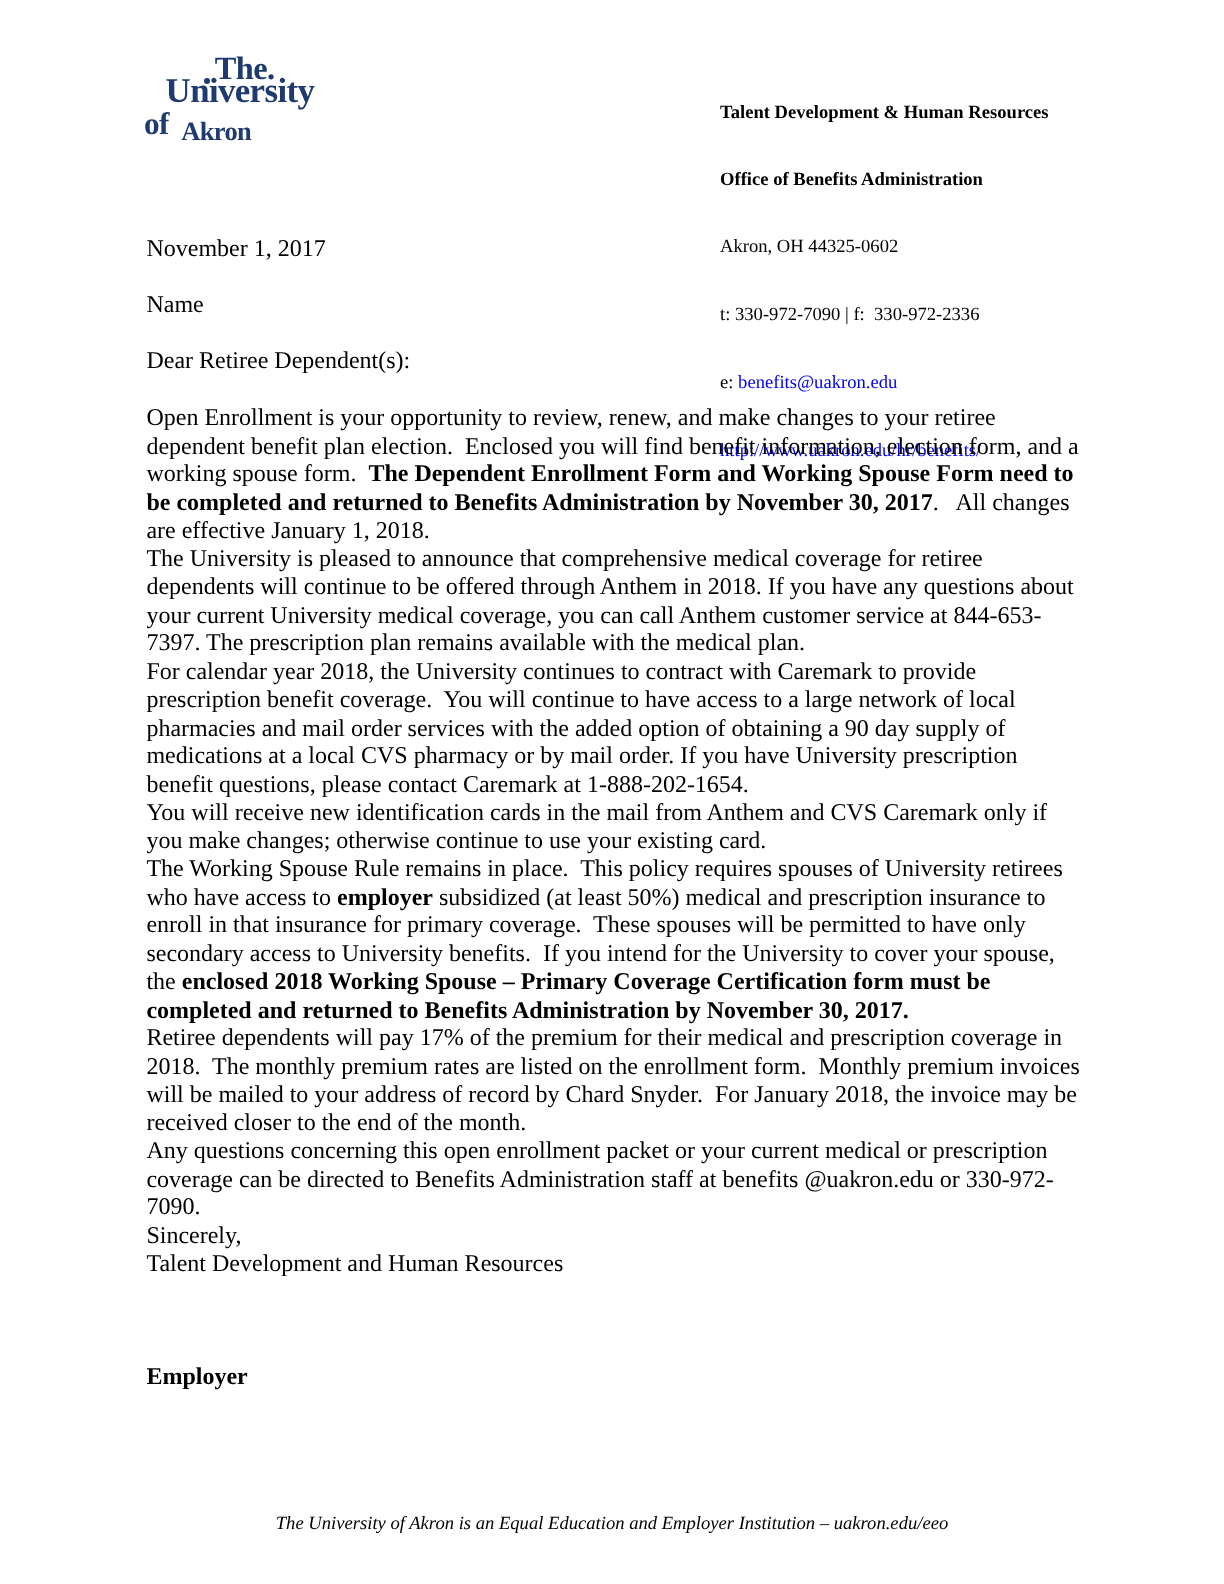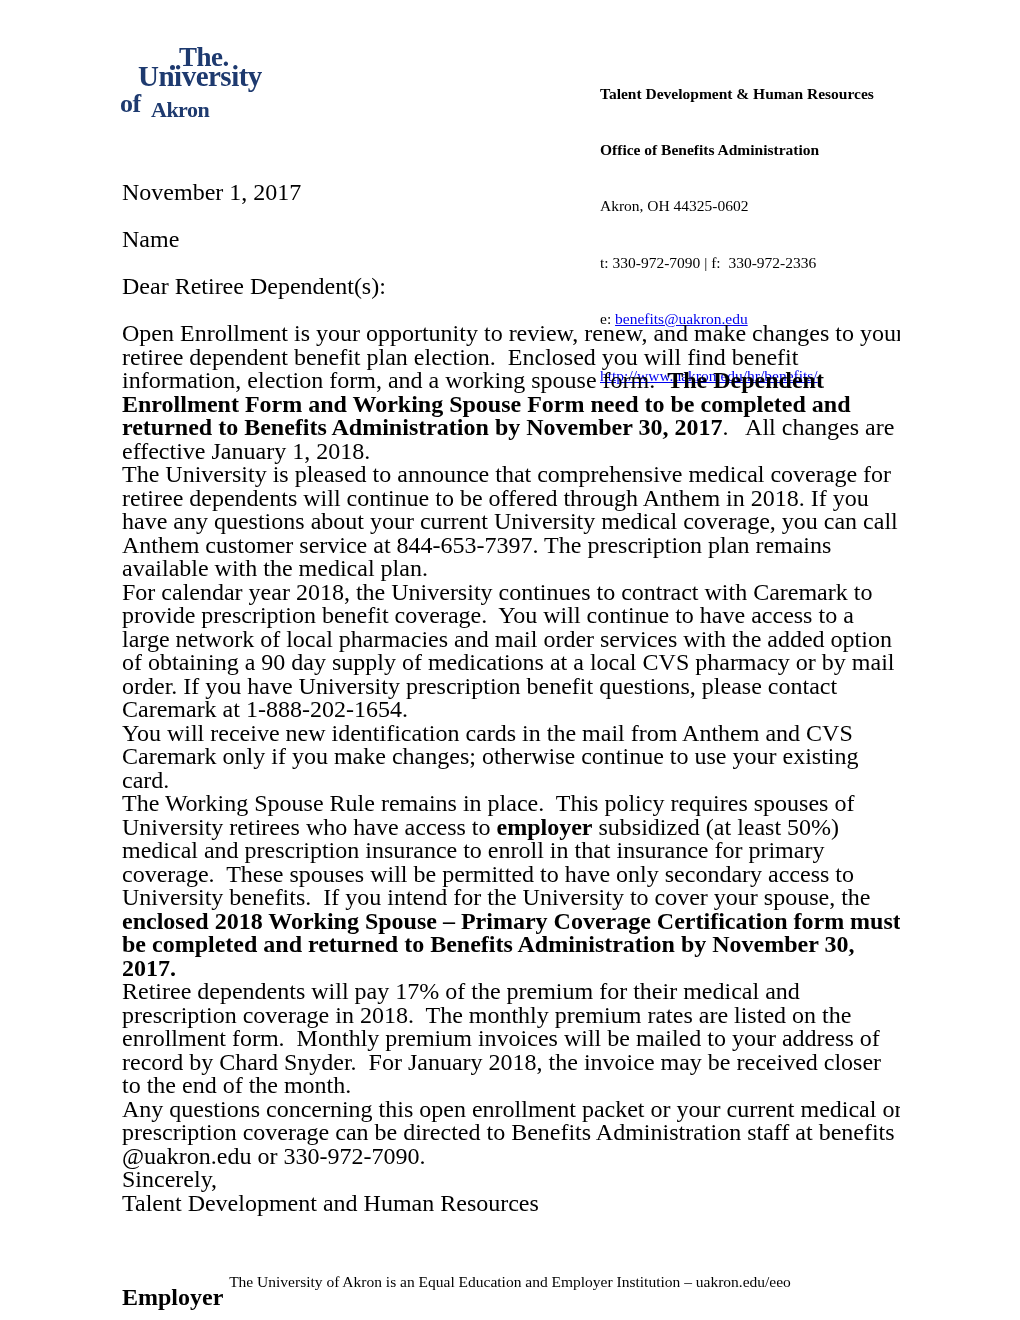--- a/index.html
+++ b/index.html
@@ -32,38 +32,38 @@
   .logo-of{left:-2px;top:47px;font-size:26px;}
   .logo-akron{left:29px;top:55px;font-size:22px;}
 
   
   .contact{
     position:absolute;left:600px;top:47px;
     font-size:15.5px;line-height:18.8px;
     white-space:pre-wrap;
   }
   .bold{font-weight:bold;}
-  .link{color:var(--link-color);text-decoration:underline;cursor:pointer;}
+  .link{color:var(--link-color);cursor:pointer;}
 
   
   .content{
-    position:absolute;left:122px;top:181px;width:782px;
-    font-size:24px;line-height:23.5px;
+    position:absolute;left:122px;top:196px;width:782px;
+    font-size:20px;line-height:23.5px;
   }
   .line{white-space:pre-wrap;}
   .gap{height:23.5px;}
   .gap3{height:70.5px;}
   .para{margin:0;white-space:pre-wrap;}
   .para .b{font-weight:bold;}
   .notices{font-weight:bold;}
 
   
   .footer{
     position:absolute;left:0;top:1261px;width:1020px;
-    text-align:center;font-size:15.5px;margin-top:12px;
+    text-align:center;font-style:italic;font-size:15.5px;
   }
 </style>
 </head>
 <body>
 
 <div class="page">
 
   <div class="logo">
     <div class="logo-dot"></div>
     <span class="logo-the">The.</span>

